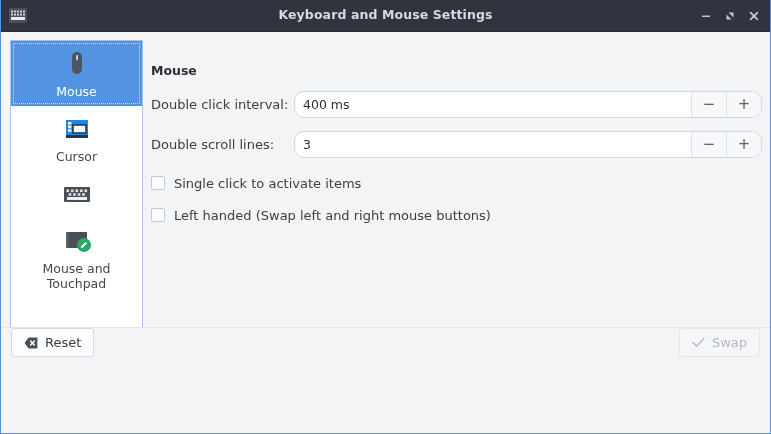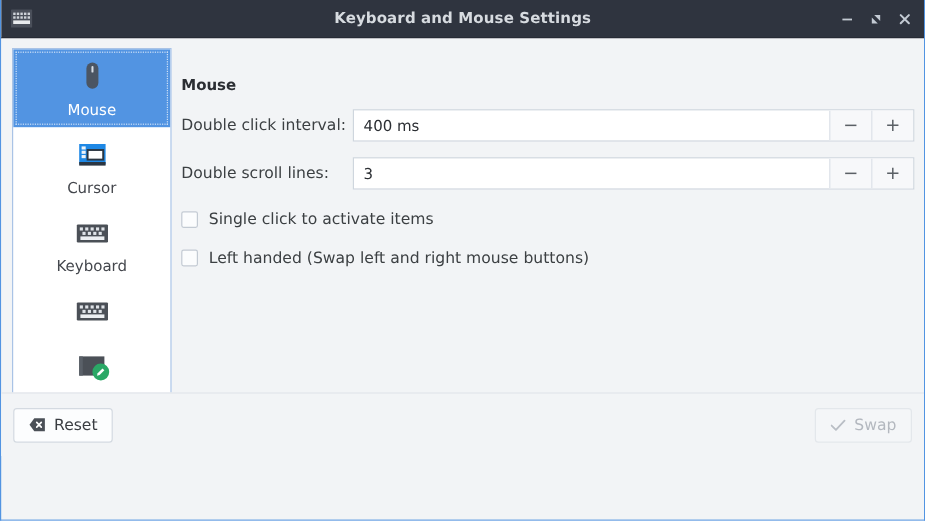--- a/index.html
+++ b/index.html
@@ -147,21 +147,21 @@
     width: 143px;
     flex: none;
     line-height: 16px;
   }
   .spin {
     display: flex;
     align-items: stretch;
     width: 470px;
     height: 27px;
     border: 1px solid #cfd6de;
-    border-radius: 0;
+    border-radius: 10px;
     background: #ffffff;
     box-sizing: border-box;
     overflow: hidden;
   }
   .spin-input {
     flex: 1;
     border: none;
     outline: none;
     background: transparent;
     font-family: "DejaVu Sans", "Liberation Sans", sans-serif;
@@ -209,21 +209,20 @@
   
   .footer {
     position: absolute;
     left: 0;
     right: 0;
     bottom: 0;
     height: 53px;
     background: #f2f4f6;
     border-top: 1px solid #e2e5e9;
     display: flex;
-    align-items: center;
     padding: 0 10px;
     box-sizing: border-box;
   }
   .btn {
     height: 29px;
     min-width: 62px;
     padding: 0 12px;
     background: #fcfdfe;
     border: 1px solid #d4dae1;
     border-radius: 3px;
@@ -308,55 +307,37 @@
             <rect x="8" y="10" width="3.4" height="2.6" fill="#f0f4f8"></rect>
             <rect x="8" y="13.6" width="3.4" height="2.6" fill="#f0f4f8"></rect>
             <rect x="8" y="17.2" width="3.4" height="2.6" fill="#f0f4f8"></rect>
             <rect x="13" y="13" width="13" height="8" fill="#ffffff" stroke="#2b3642" stroke-width="1.6"></rect>
             <rect x="6" y="23" width="22" height="3" fill="#2b3642"></rect>
           </svg>
         </span>
         <span class="side-label">Cursor</span>
       </div>
 
+
       <div class="side-item">
         <span class="side-icon">
           <svg width="34" height="34" viewBox="0 0 34 34">
             <rect x="4" y="10" width="26" height="15" rx="1" fill="#4b5057"></rect>
             <rect x="6.5" y="12.5" width="2.6" height="2.6" fill="#dfe3e8"></rect>
             <rect x="11" y="12.5" width="2.6" height="2.6" fill="#dfe3e8"></rect>
             <rect x="15.5" y="12.5" width="2.6" height="2.6" fill="#dfe3e8"></rect>
             <rect x="20" y="12.5" width="2.6" height="2.6" fill="#dfe3e8"></rect>
             <rect x="24.5" y="12.5" width="2.6" height="2.6" fill="#dfe3e8"></rect>
             <rect x="8.7" y="16.2" width="2.6" height="2.6" fill="#dfe3e8"></rect>
             <rect x="13.2" y="16.2" width="2.6" height="2.6" fill="#dfe3e8"></rect>
             <rect x="17.7" y="16.2" width="2.6" height="2.6" fill="#dfe3e8"></rect>
             <rect x="22.2" y="16.2" width="2.6" height="2.6" fill="#dfe3e8"></rect>
             <rect x="7" y="20" width="20" height="3" fill="#eceff2"></rect>
           </svg>
         </span>
-        <span class="side-label">Keyboard</span>
-      </div>
-
-      <div class="side-item">
-        <span class="side-icon">
-          <svg width="34" height="34" viewBox="0 0 34 34">
-            <rect x="4" y="10" width="26" height="15" rx="1" fill="#4b5057"></rect>
-            <rect x="6.5" y="12.5" width="2.6" height="2.6" fill="#dfe3e8"></rect>
-            <rect x="11" y="12.5" width="2.6" height="2.6" fill="#dfe3e8"></rect>
-            <rect x="15.5" y="12.5" width="2.6" height="2.6" fill="#dfe3e8"></rect>
-            <rect x="20" y="12.5" width="2.6" height="2.6" fill="#dfe3e8"></rect>
-            <rect x="24.5" y="12.5" width="2.6" height="2.6" fill="#dfe3e8"></rect>
-            <rect x="8.7" y="16.2" width="2.6" height="2.6" fill="#dfe3e8"></rect>
-            <rect x="13.2" y="16.2" width="2.6" height="2.6" fill="#dfe3e8"></rect>
-            <rect x="17.7" y="16.2" width="2.6" height="2.6" fill="#dfe3e8"></rect>
-            <rect x="22.2" y="16.2" width="2.6" height="2.6" fill="#dfe3e8"></rect>
-            <rect x="7" y="20" width="20" height="3" fill="#eceff2"></rect>
-          </svg>
-        </span>
       </div>
 
       <div class="side-item">
         <span class="side-icon">
           <svg width="34" height="34" viewBox="0 0 34 34">
             <rect x="6" y="8" width="21" height="16" fill="#4b5057"></rect>
             <rect x="6" y="8" width="3" height="16" fill="#5a6068"></rect>
             <circle cx="24" cy="21" r="7" fill="#2aa866"></circle>
             <path d="M20.8 24.2 L21.4 22 L25.4 18 L27 19.6 L23 23.6 Z" fill="#ffffff"></path>
           </svg>

